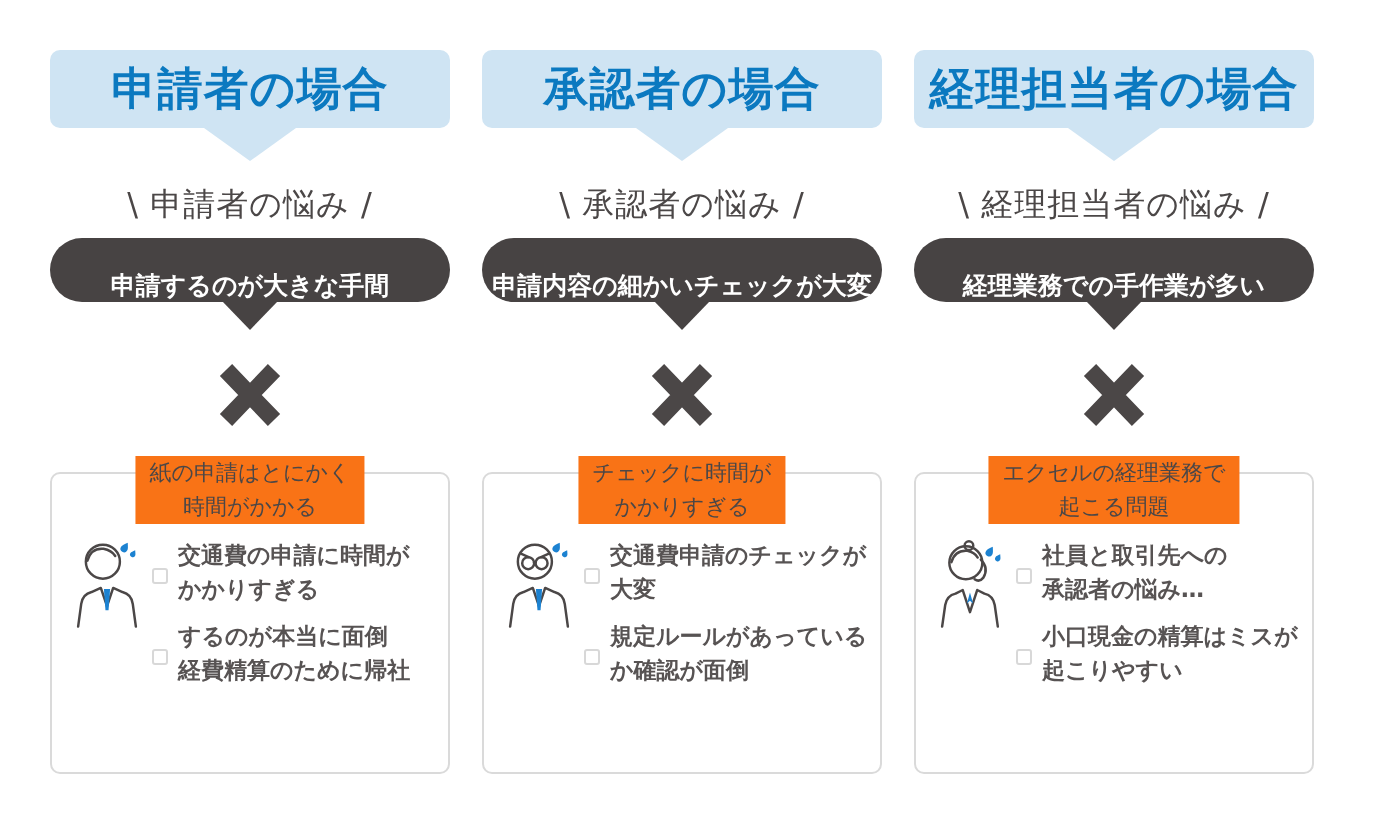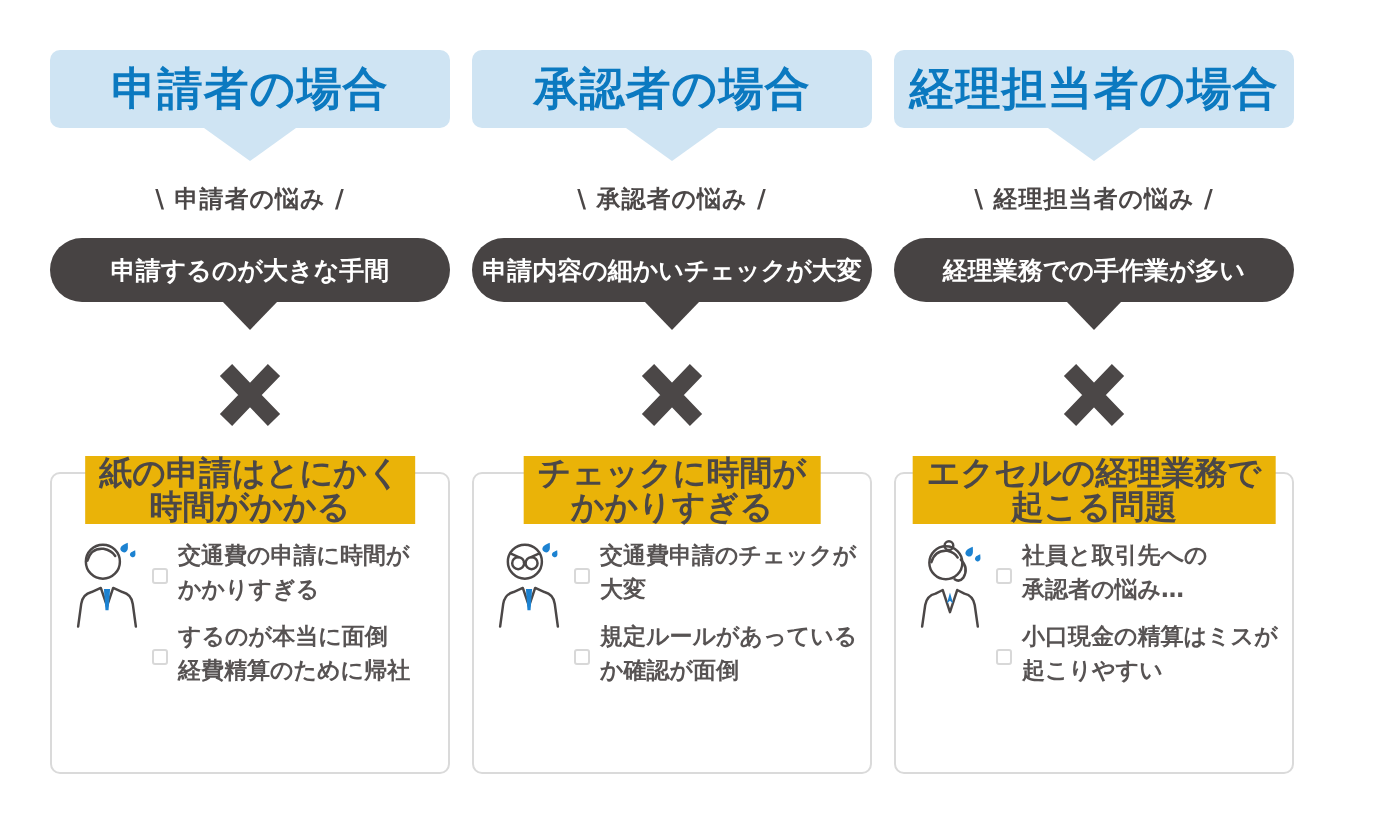--- a/index.html
+++ b/index.html
@@ -5,21 +5,21 @@
   * { margin:0; padding:0; box-sizing:border-box; }
   html,body { background:#ffffff; }
   body {
     width:1380px; height:827px;
     font-family:"DejaVu Sans","Liberation Sans",sans-serif;
     overflow:hidden;
   }
   .canvas {
     position:relative;
     width:1380px; height:827px;
-    display:flex; gap:22px;
+    display:flex; gap:32px;
     padding:50px 50px 0 50px;
   }
   .column { width:400px; display:flex; flex-direction:column; align-items:center; }
 
   
   .bubble {
     position:relative; width:100%; height:78px;
     background:#cfe4f3; border-radius:10px;
     display:flex; align-items:center; justify-content:center;
     font-size:45px; font-weight:700; letter-spacing:1px;
@@ -28,50 +28,50 @@
   .bubble-tail {
     position:absolute; top:100%; left:50%; transform:translateX(-50%);
     width:0; height:0;
     border-left:46px solid transparent; border-right:46px solid transparent;
     border-top:33px solid #cfe4f3;
   }
 
   
   .worry {
     margin-top:55px; height:30px;
-    font-size:24px; font-weight:700; color:#4b4747;
+    font-size:32px; font-weight:400; color:#4b4747;
     letter-spacing:1px; white-space:nowrap;
   }
 
   
   .pill {
     position:relative; margin-top:25px; width:100%; height:64px;
     background:#474343; border-radius:32px;
-    display:flex; align-items:center; justify-content:center;
+    display:flex; align-items:flex-end; justify-content:center;
     color:#ffffff; font-size:25px; font-weight:700; white-space:nowrap;
   }
   .pill-tail {
     position:absolute; top:99%; left:50%; transform:translateX(-50%);
     width:0; height:0;
     border-left:28px solid transparent; border-right:28px solid transparent;
     border-top:29px solid #474343;
   }
 
   
   .xmark { margin-top:60px; width:64px; height:66px; }
 
   
   .box {
     position:relative; margin-top:44px; width:100%; height:302px;
     border:2px solid #dadada; border-radius:10px; background:#ffffff;
   }
   .box-title {
     position:absolute; top:-18px; left:50%; transform:translateX(-50%);
-    background:#eab308; padding:0 14px;
-    text-align:center; font-size:33px; font-weight:700;
+    background:#f97316; padding:0 14px;
+    text-align:center; font-size:22px; font-weight:400;
     color:#4b4747; line-height:34px; white-space:nowrap;
   }
   .box-body {
     display:flex; gap:12px; align-items:flex-start;
     padding:64px 16px 0 22px;
   }
   .persona { width:66px; flex:none; margin-top:2px; }
   .items { display:flex; flex-direction:column; gap:13px; flex:1; min-width:0; }
   .item { display:flex; gap:10px; align-items:center; }
   .checkbox {

